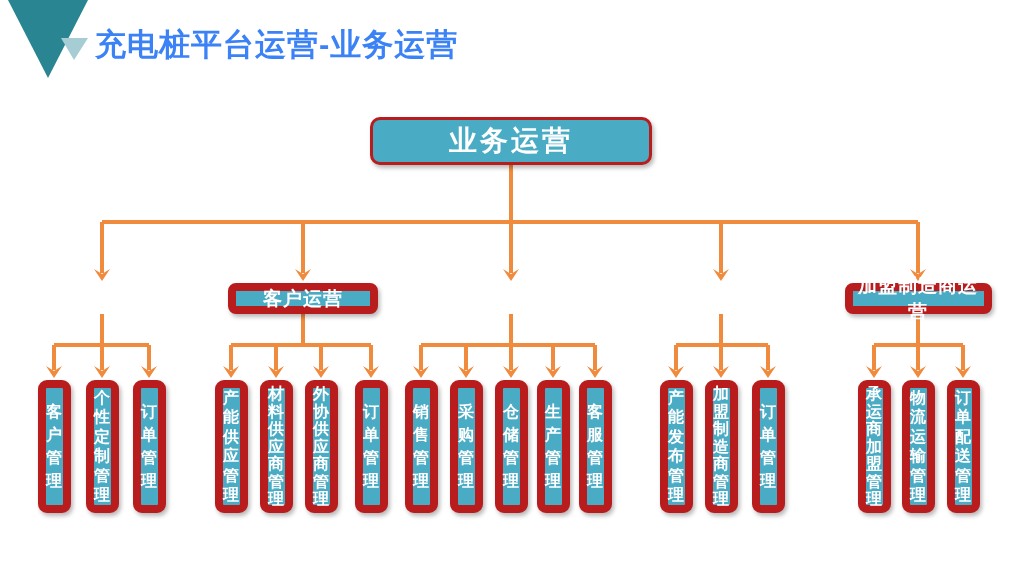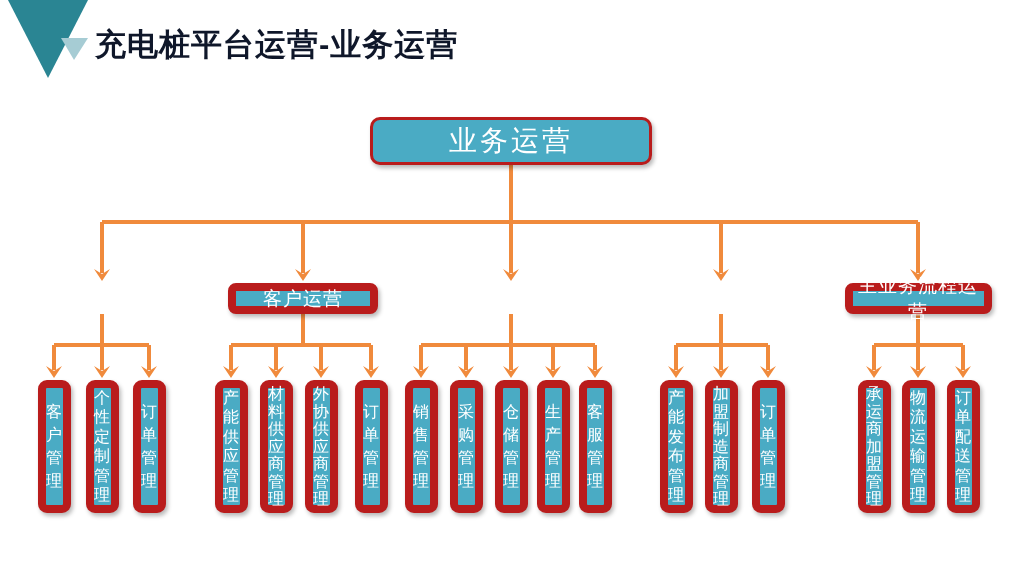--- a/index.html
+++ b/index.html
@@ -3,30 +3,30 @@
 <meta charset="utf-8">
 <style>
   html,body{margin:0;padding:0;background:#ffffff;}
   .slide{
     position:relative;width:1024px;height:576px;background:#fff;overflow:hidden;
     font-family:"Liberation Sans","DejaVu Sans",sans-serif;
   }
   .deco-svg{position:absolute;left:0;top:0;}
   .title{
     position:absolute;left:95px;top:24px;
-    font-size:31px;font-weight:bold;color:#0f172a;letter-spacing:1px;white-space:nowrap;
+    font-size:31px;font-weight:bold;color:#3b82f6;letter-spacing:1px;white-space:nowrap;
   }
   .connector-layer{position:absolute;left:0;top:0;}
   .box{
     position:absolute;box-sizing:border-box;
     background:var(--teal);color:var(--node-text);
     border:8px solid #b91c1c;border-radius:8px;
     box-shadow:2px 3px 4px rgba(0,0,0,0.28);
     display:flex;align-items:center;justify-content:center;
-    font-weight:normal;text-align:center;
+    font-weight:bold;text-align:center;
   }
   .root-node{
     left:370px;top:117px;width:282px;height:48px;
     border-radius:10px;border-width:3px;font-size:28px;letter-spacing:3px;
   }
   .l2{top:283px;height:31px;font-size:19px;letter-spacing:1px;}
   .l3{
     top:380px;width:33px;height:133px;border-radius:9px;
     flex-direction:column;font-size:16px;
   }
@@ -206,21 +206,21 @@
       <span>商</span>
       <span>管</span>
       <span>理</span>
     </div>
     <div class="box l3" style="left: 751.5px; gap: 7px;">
       <span>订</span>
       <span>单</span>
       <span>管</span>
       <span>理</span>
     </div>
-    <div class="box l2" style="left: 844.5px; width: 147px;">主业务流程运营</div>
+    <div class="box l2" style="left: 844.5px; width: 147px;">加盟制造商运营</div>
     <div class="box l3" style="left: 857.5px; gap: 1.5px;">
       <span>承</span>
       <span>运</span>
       <span>商</span>
       <span>加</span>
       <span>盟</span>
       <span>管</span>
       <span>理</span>
     </div>
     <div class="box l3" style="left: 901.5px; gap: 3.5px;">

